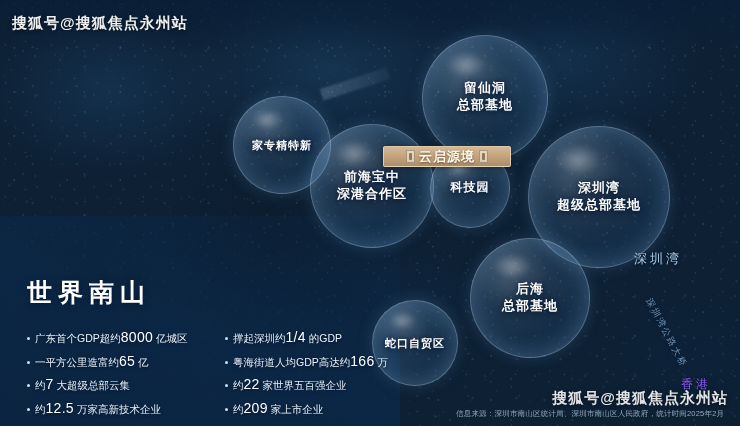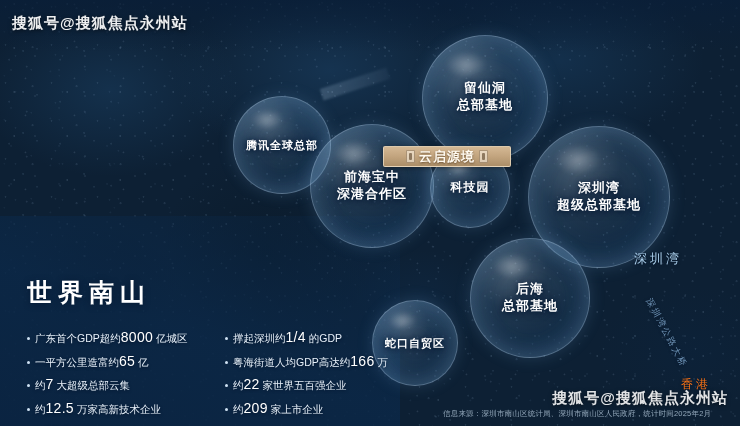--- a/index.html
+++ b/index.html
@@ -192,21 +192,21 @@
 
   
   .map-anno {
     position: absolute;
     color: #9dc4e4;
     letter-spacing: 3px;
     z-index: 6;
     text-shadow: 0 1px 3px rgba(0,15,35,0.8);
   }
   #anno-szbay  { left: 634px; top: 250px; font-size: 13px; color: #a9cde9; }
-  #anno-hk     { left: 681px; top: 376px; font-size: 12px; color: #f97316; }
+  #anno-hk     { left: 681px; top: 376px; font-size: 12px; color: #8b5cf6; }
   #anno-bridge {
     left: 654px; top: 296px;
     font-size: 9px;
     color: #7fa8cd;
     letter-spacing: 2px;
     transform: rotate(62deg);
     transform-origin: left top;
     white-space: nowrap;
     opacity: .85;
   }
@@ -270,21 +270,21 @@
   }
   #wm-top { left: 12px; top: 14px; font-size: 15px; text-shadow: 0 1px 4px rgba(0,0,0,0.6); }
   #wm-bottom {
     right: 12px; bottom: 18px; font-size: 15px;
     color: rgba(255,255,255,0.88);
     text-shadow: 0 1px 4px rgba(0,0,0,0.55);
   }
 
   .source {
     position: absolute;
-    left: 443px; bottom: 7px;
+    left: 456px; bottom: 7px;
     font-size: 7.5px;
     color: rgba(196,216,234,0.72);
     letter-spacing: .2px;
     z-index: 15;
     white-space: nowrap;
   }
 </style>
 </head>
 <body>
 
@@ -299,21 +299,21 @@
 
   <div class="bubble" id="b-liuxiandong">
     <div class="bubble-label">
       <span>留仙洞</span><br>
       <span>总部基地</span>
     </div>
   </div>
 
   <div class="bubble" id="b-tencent">
     <div class="bubble-label">
-      <span>腾讯全球总部</span>
+      <span>家专精特新</span>
     </div>
   </div>
 
   <div class="bubble" id="b-qianhai">
     <div class="bubble-label">
       <span>前海宝中</span><br>
       <span>深港合作区</span>
     </div>
   </div>
 

